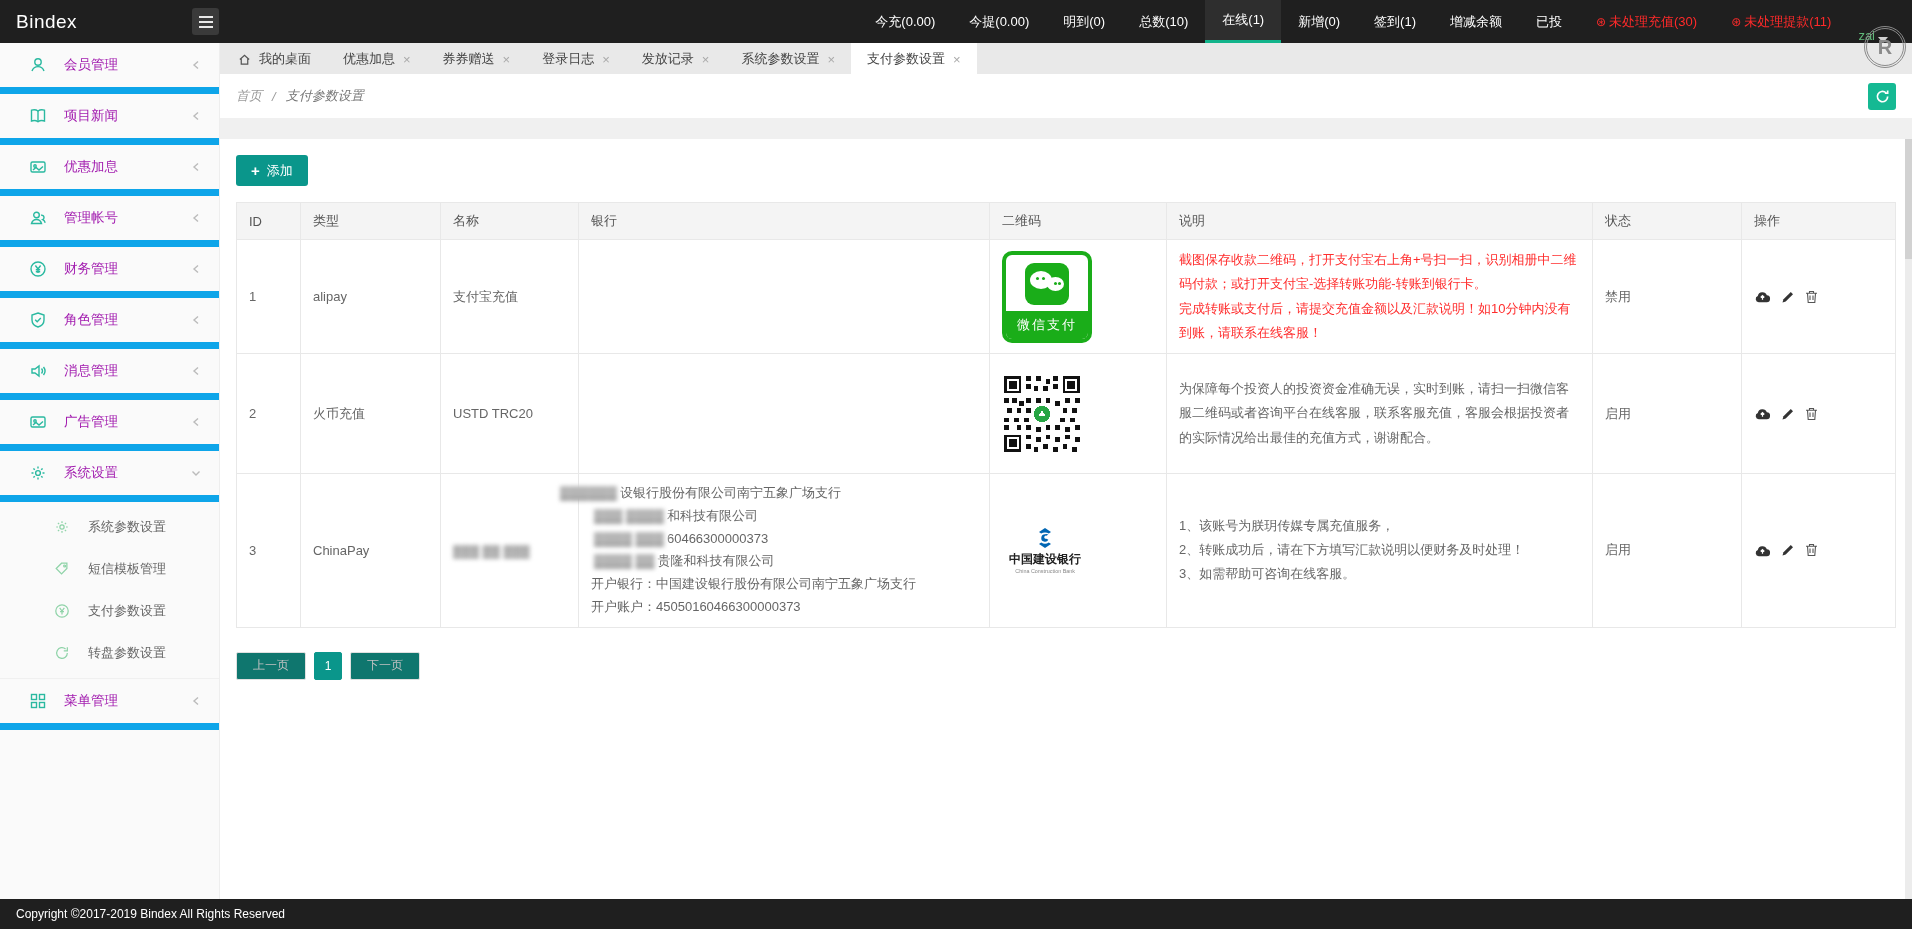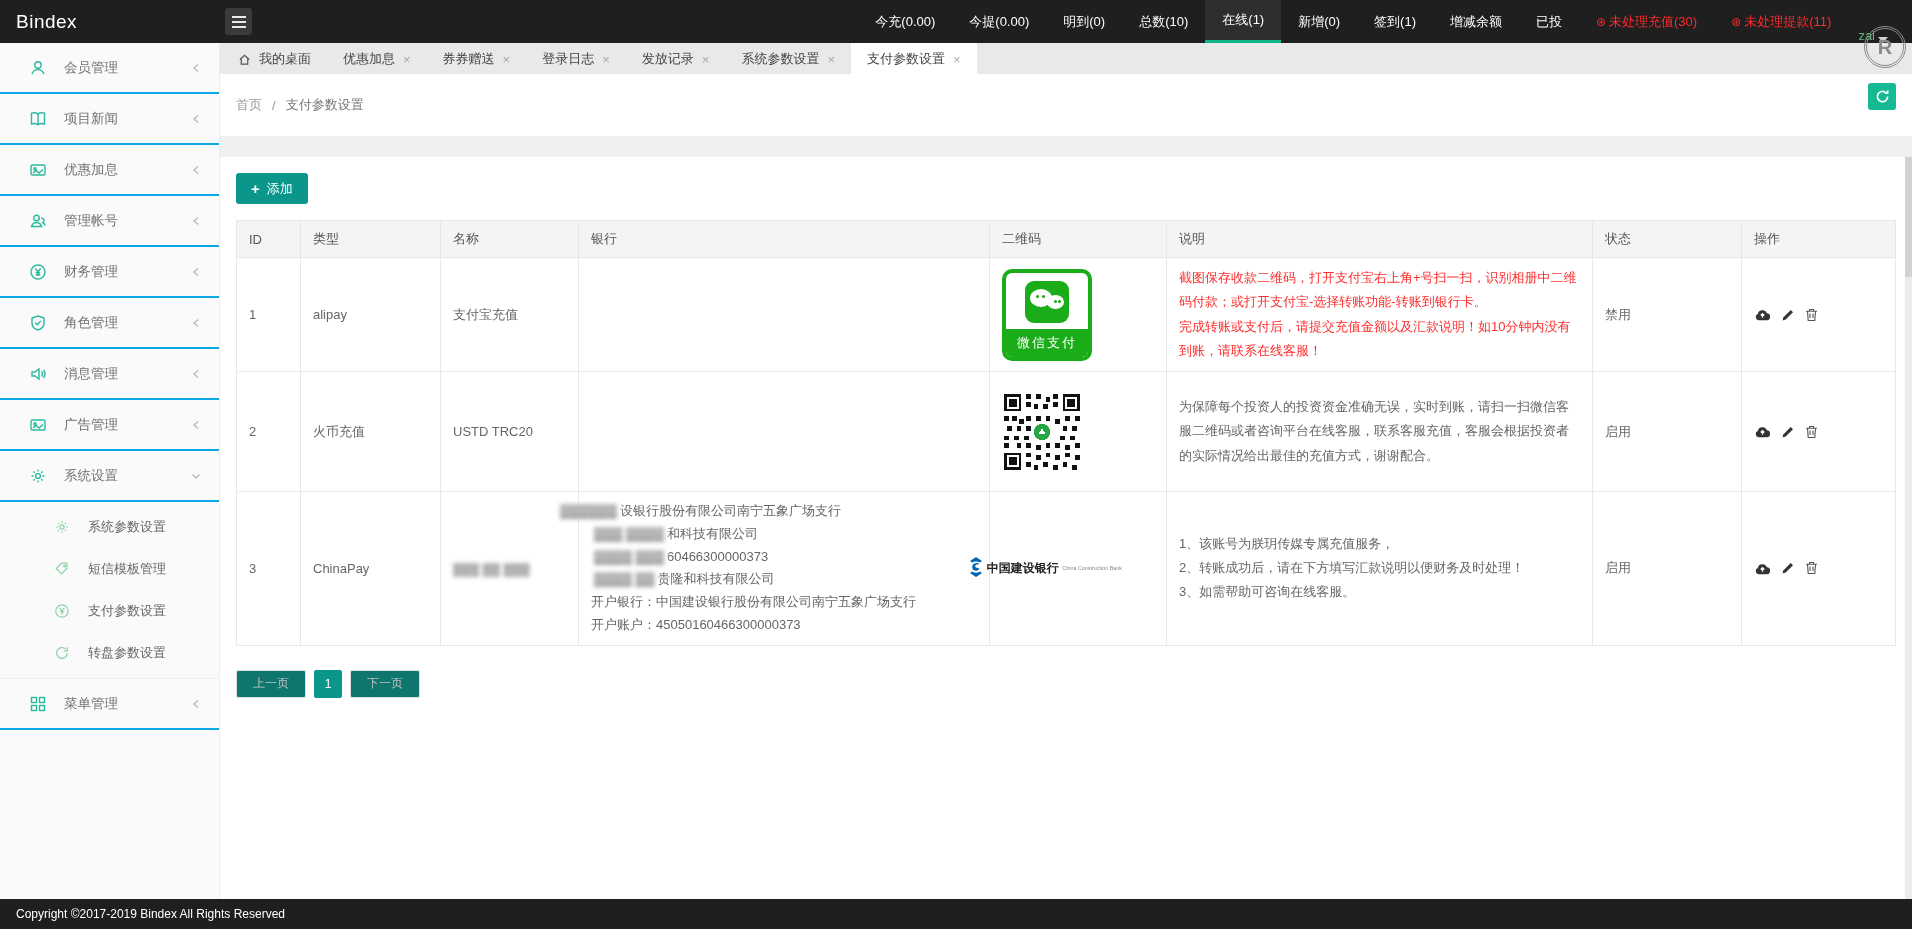--- a/index.html
+++ b/index.html
@@ -1,59 +1,59 @@
 <!DOCTYPE html>
 <html><head>
 <meta charset="utf-8">
 <style>
   * { margin:0; padding:0; box-sizing:border-box; }
   html,body { width:1912px; height:929px; overflow:hidden;
     font-family:"Liberation Sans","DejaVu Sans",sans-serif; background:#f0f0f0; }
 
   
   .header { position:relative; height:43px; background:#1f1f1f; display:flex; align-items:stretch; color:#fff; }
-  .logo { width:225px; display:flex; align-items:center; padding-left:16px; font-size:19px; color:#fff; letter-spacing:.5px; }
+  .logo { width:192px; display:flex; align-items:center; padding-left:16px; font-size:19px; color:#fff; letter-spacing:.5px; }
   .hamburger { align-self:center; width:27px; height:27px; background:#3a3a3a; border-radius:3px;
     display:flex; flex-direction:column; justify-content:center; gap:3px; align-items:center; cursor:pointer; }
   .hamburger i { display:block; width:14px; height:2px; background:#e8e8e8; }
   .hstats { margin-left:auto; display:flex; align-items:stretch; padding-right:14px; }
   .stat { display:flex; align-items:center; padding:11px 17px; font-size:13px; color:#fff; cursor:pointer; white-space:nowrap; }
   .stat.active { background:#2e2e2e; border-bottom:3px solid #12b48b; }
   .stat.alert { color:#ff2a2a; }
   .stat .mini { font-size:12px; margin-right:3px; }
   .userbox { display:flex; align-items:flex-end; gap:3px; padding:0 10px; font-size:13px; cursor:pointer; }
   .username { color:#5fb878; }
   .caret { width:0; height:0; border-left:5px solid transparent; border-right:5px solid transparent; border-top:6px solid #cfcfcf; }
   .r-badge { position:absolute; top:26px; right:6px; width:42px; height:42px; border:3px double #8a8a8a;
     border-radius:50%; color:#8a8a8a; font-weight:bold; font-size:20px; display:flex; align-items:center;
     justify-content:center; z-index:6; background:transparent; }
 
   
   .layout { display:flex; height:856px; }
   .sidebar { width:225px; background:#fafafa; border-right:1px solid #eee; overflow:hidden; }
-  .snav .item { display:flex; align-items:center; height:51px; padding:0 18px 0 28px; border-bottom:2px solid #0ea5e9;
-    color:#737373; font-size:13.5px; cursor:pointer; }
+  .snav .item { display:flex; align-items:center; height:51px; padding:0 18px 0 28px; border-bottom:7px solid #0ea5e9;
+    color:#a21caf; font-size:13.5px; cursor:pointer; }
   .snav .item .ic { width:20px; height:20px; margin-right:16px; flex:0 0 20px; display:flex; align-items:center; justify-content:center; }
   .snav .item .lbl { flex:1; }
   .chev { width:10px; height:10px; flex:0 0 10px; }
   .chev svg { display:block; }
   .sub .item { height:42px; padding-left:52px; border-bottom:none; font-size:13px; color:#666; }
   .sub { border-bottom:1px solid #f0f0f0; padding:4px 0; }
   .ic svg { stroke:#2ab9a0; fill:none; stroke-width:1.4; }
   .sub .ic svg { stroke:#8fd3a8; }
 
   
   .main { flex:1; display:flex; flex-direction:column; background:#f0f0f0; position:relative; }
   .tabsbar { height:31px; background:#e9e9e9; display:flex; align-items:stretch; padding-left:2px; }
   .tab { display:flex; align-items:center; gap:8px; padding:16px 16px; font-size:13px; color:#444; cursor:pointer; white-space:nowrap; }
   .tab .x { color:#a9a9a9; font-size:13px; line-height:1; cursor:pointer; }
   .tab.active { background:#fff; }
   .tab .home-ic svg { stroke:#555; fill:none; stroke-width:1.3; display:block; }
 
-  .breadcrumb { height:62px; background:#fff; display:flex; align-items:center; padding:4px 16px; position:relative; }
+  .breadcrumb { height:44px; background:#fff; display:flex; align-items:center; padding:4px 16px; position:relative;font-style:italic; }
   .breadcrumb .bc-home { color:#9a9a9a; font-size:13px; cursor:pointer; }
   .breadcrumb .bc-sep { color:#9a9a9a; margin:0 10px; font-size:13px; }
   .breadcrumb .bc-cur { color:#777; font-size:13px; }
   .refresh-btn { position:absolute; right:16px; top:9px; width:28px; height:27px; background:#15b993; border-radius:3px;
     display:flex; align-items:center; justify-content:center; cursor:pointer; }
   .refresh-btn svg { stroke:#fff; fill:none; stroke-width:1.8; }
 
   .graygap { height:21px; background:#f0f0f0; }
   .card { flex:1; background:#fff; padding:16px; position:relative; }
   .scroll-strip { position:absolute; top:0; right:0; width:7px; height:100%; background:#ececec; }
@@ -90,21 +90,21 @@
   .wxlogo .b2 { width:17px; height:14px; right:5px; top:14px; }
   .wxlogo .d { position:absolute; width:3px; height:3px; background:#1aad19; border-radius:50%; }
   .wxband { margin-top:6px; width:100%; flex:1; background:#1aad19; color:#fff; font-size:13px;
     display:flex; align-items:center; justify-content:center; letter-spacing:2px; }
 
   
   .qrbox { width:80px; height:80px; position:relative; }
   .qrbox svg { display:block; }
 
   
-  .ccb { width:86px; height:56px; background:#fff; display:flex; flex-direction:row; align-items:center; justify-content:center; }
+  .ccb { width:86px; height:56px; background:#fff; display:flex; flex-direction:column; align-items:center; justify-content:center; }
   .ccb .mark { width:22px; height:22px; position:relative; margin-bottom:2px; }
   .ccb .cn { font-size:12px; font-weight:bold; color:#222; white-space:nowrap; }
   .ccb .en { font-size:6px; color:#888; white-space:nowrap; transform:scale(.9); }
 
   
   .pager { display:flex; gap:8px; margin-top:24px; align-items:center; }
   .pbtn { height:28px; padding:0 16px; background:#0f766e; border:1px solid #e0e0e0; color:#c2c2c2; font-size:12px;
     display:flex; align-items:center; border-radius:2px; cursor:pointer; }
   .pbtn.cur { background:#0a968b; border-color:#0a968b; color:#fff; width:28px; padding:0; justify-content:center; }
 

